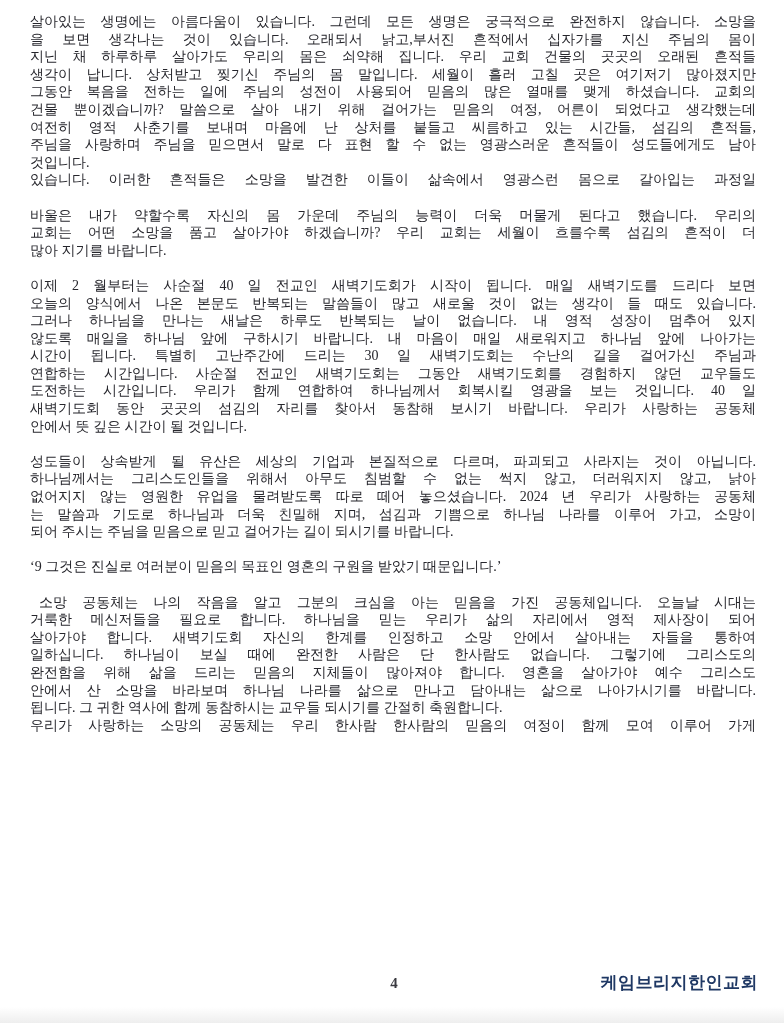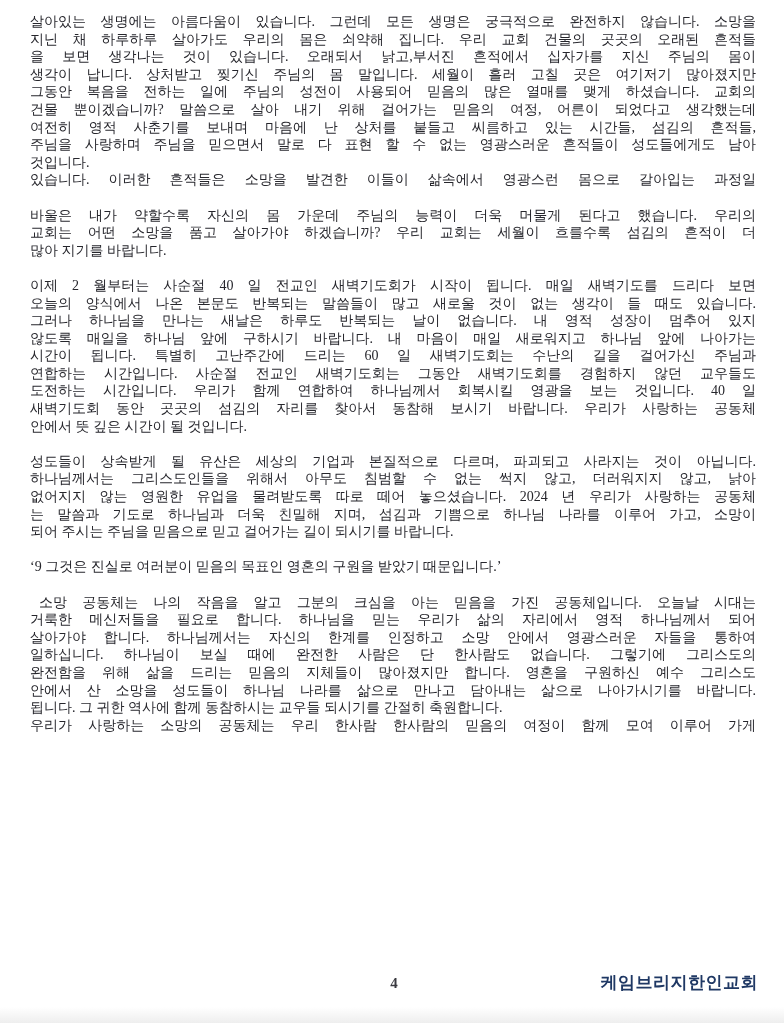--- a/index.html
+++ b/index.html
@@ -81,63 +81,63 @@
 </style>
 </head>
 <body>
 
 <div class="page">
 
   <div class="content">
     <div>
         <div class="paragraph">
           <div class="line">살아있는 생명에는 아름다움이 있습니다. 그런데 모든 생명은 궁극적으로 완전하지 않습니다. 소망을</div>
+          <div class="line">을 보면 생각나는 것이 있습니다. 오래되서 낡고,부서진 흔적에서 십자가를 지신 주님의 몸이</div>
           <div class="line">지닌 채 하루하루 살아가도 우리의 몸은 쇠약해 집니다. 우리 교회 건물의 곳곳의 오래된 흔적들</div>
-          <div class="line">을 보면 생각나는 것이 있습니다. 오래되서 낡고,부서진 흔적에서 십자가를 지신 주님의 몸이</div>
           <div class="line">생각이 납니다. 상처받고 찢기신 주님의 몸 말입니다. 세월이 흘러 고칠 곳은 여기저기 많아졌지만</div>
           <div class="line">그동안 복음을 전하는 일에 주님의 성전이 사용되어 믿음의 많은 열매를 맺게 하셨습니다. 교회의</div>
           <div class="line">건물 뿐이겠습니까? 말씀으로 살아 내기 위해 걸어가는 믿음의 여정, 어른이 되었다고 생각했는데</div>
           <div class="line">여전히 영적 사춘기를 보내며 마음에 난 상처를 붙들고 씨름하고 있는 시간들, 섬김의 흔적들,</div>
           <div class="line">주님을 사랑하며 주님을 믿으면서 말로 다 표현 할 수 없는 영광스러운 흔적들이 성도들에게도 남아</div>
           <div class="line last">것입니다.</div>
           <div class="line">있습니다. 이러한 흔적들은 소망을 발견한 이들이 삶속에서 영광스런 몸으로 갈아입는 과정일</div>
         </div>
         <div class="paragraph">
           <div class="line">바울은 내가 약할수록 자신의 몸 가운데 주님의 능력이 더욱 머물게 된다고 했습니다. 우리의</div>
           <div class="line">교회는 어떤 소망을 품고 살아가야 하겠습니까? 우리 교회는 세월이 흐를수록 섬김의 흔적이 더</div>
           <div class="line last">많아 지기를 바랍니다.</div>
         </div>
         <div class="paragraph">
           <div class="line">이제 2 월부터는 사순절 40 일 전교인 새벽기도회가 시작이 됩니다. 매일 새벽기도를 드리다 보면</div>
           <div class="line">오늘의 양식에서 나온 본문도 반복되는 말씀들이 많고 새로울 것이 없는 생각이 들 때도 있습니다.</div>
           <div class="line">그러나 하나님을 만나는 새날은 하루도 반복되는 날이 없습니다. 내 영적 성장이 멈추어 있지</div>
           <div class="line">않도록 매일을 하나님 앞에 구하시기 바랍니다. 내 마음이 매일 새로워지고 하나님 앞에 나아가는</div>
-          <div class="line">시간이 됩니다. 특별히 고난주간에 드리는 60 일 새벽기도회는 수난의 길을 걸어가신 주님과</div>
+          <div class="line">시간이 됩니다. 특별히 고난주간에 드리는 30 일 새벽기도회는 수난의 길을 걸어가신 주님과</div>
           <div class="line">연합하는 시간입니다. 사순절 전교인 새벽기도회는 그동안 새벽기도회를 경험하지 않던 교우들도</div>
           <div class="line">도전하는 시간입니다. 우리가 함께 연합하여 하나님께서 회복시킬 영광을 보는 것입니다. 40 일</div>
           <div class="line">새벽기도회 동안 곳곳의 섬김의 자리를 찾아서 동참해 보시기 바랍니다. 우리가 사랑하는 공동체</div>
           <div class="line last">안에서 뜻 깊은 시간이 될 것입니다.</div>
         </div>
         <div class="paragraph">
           <div class="line">성도들이 상속받게 될 유산은 세상의 기업과 본질적으로 다르며, 파괴되고 사라지는 것이 아닙니다.</div>
           <div class="line">하나님께서는 그리스도인들을 위해서 아무도 침범할 수 없는 썩지 않고, 더러워지지 않고, 낡아</div>
           <div class="line">없어지지 않는 영원한 유업을 물려받도록 따로 떼어 놓으셨습니다. 2024 년 우리가 사랑하는 공동체</div>
           <div class="line">는 말씀과 기도로 하나님과 더욱 친밀해 지며, 섬김과 기쁨으로 하나님 나라를 이루어 가고, 소망이</div>
           <div class="line last">되어 주시는 주님을 믿음으로 믿고 걸어가는 길이 되시기를 바랍니다.</div>
         </div>
         <div class="paragraph">
           <div class="line last">‘9 그것은 진실로 여러분이 믿음의 목표인 영혼의 구원을 받았기 때문입니다.’</div>
         </div>
         <div class="paragraph">
           <div class="line" style="text-indent: 9px;">소망 공동체는 나의 작음을 알고 그분의 크심을 아는 믿음을 가진 공동체입니다. 오늘날 시대는</div>
-          <div class="line">거룩한 메신저들을 필요로 합니다. 하나님을 믿는 우리가 삶의 자리에서 영적 하나님께서 되어</div>
-          <div class="line">살아가야 합니다. 하나님께서는 자신의 한계를 인정하고 소망 안에서 영광스러운 자들을 통하여</div>
+          <div class="line">거룩한 메신저들을 필요로 합니다. 하나님을 믿는 우리가 삶의 자리에서 영적 제사장이 되어</div>
+          <div class="line">살아가야 합니다. 새벽기도회 자신의 한계를 인정하고 소망 안에서 살아내는 자들을 통하여</div>
           <div class="line">일하십니다. 하나님이 보실 때에 완전한 사람은 단 한사람도 없습니다. 그렇기에 그리스도의</div>
-          <div class="line">완전함을 위해 삶을 드리는 믿음의 지체들이 많아졌지만 합니다. 영혼을 구원하신 예수 그리스도</div>
-          <div class="line">안에서 산 소망을 성도들이 하나님 나라를 삶으로 만나고 담아내는 삶으로 나아가시기를 바랍니다.</div>
+          <div class="line">완전함을 위해 삶을 드리는 믿음의 지체들이 많아져야 합니다. 영혼을 살아가야 예수 그리스도</div>
+          <div class="line">안에서 산 소망을 바라보며 하나님 나라를 삶으로 만나고 담아내는 삶으로 나아가시기를 바랍니다.</div>
           <div class="line last">됩니다. 그 귀한 역사에 함께 동참하시는 교우들 되시기를 간절히 축원합니다.</div>
           <div class="line">우리가 사랑하는 소망의 공동체는 우리 한사람 한사람의 믿음의 여정이 함께 모여 이루어 가게</div>
         </div>
       </div>
   </div>
 
   <div class="footer">
     <div class="page-number">4</div>
     <div class="church-name">케임브리지한인교회</div>
   </div>

